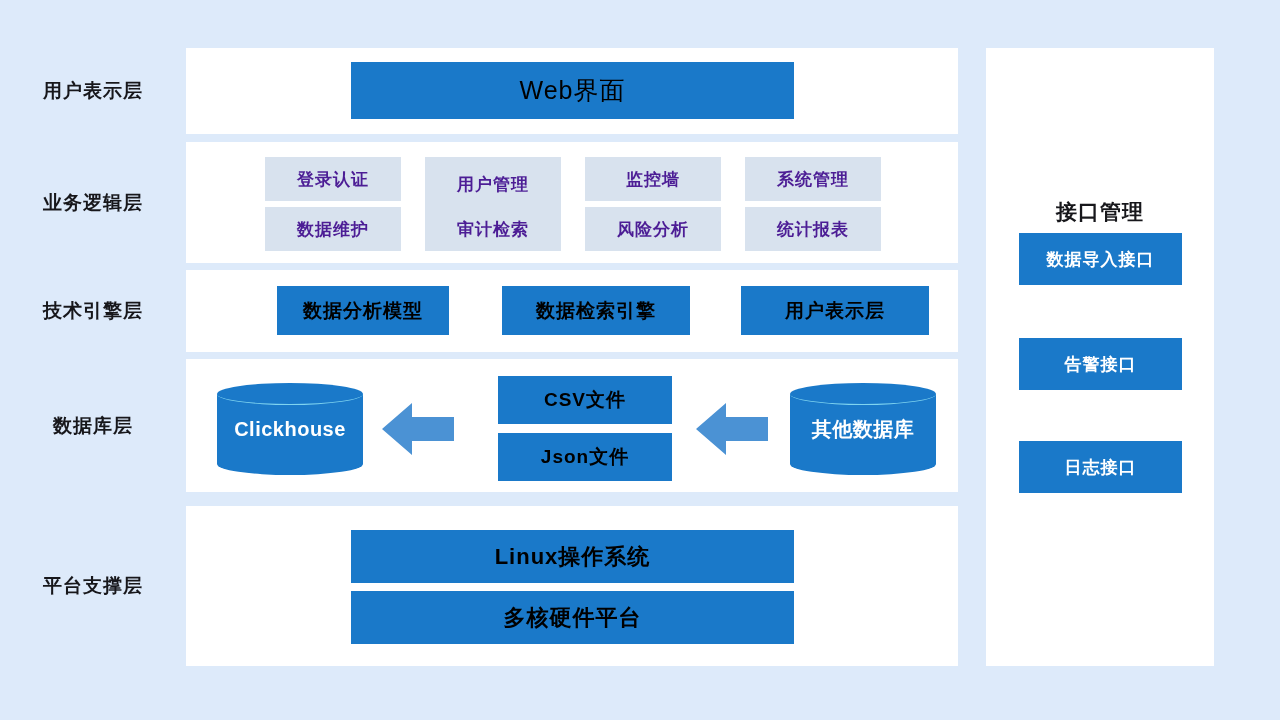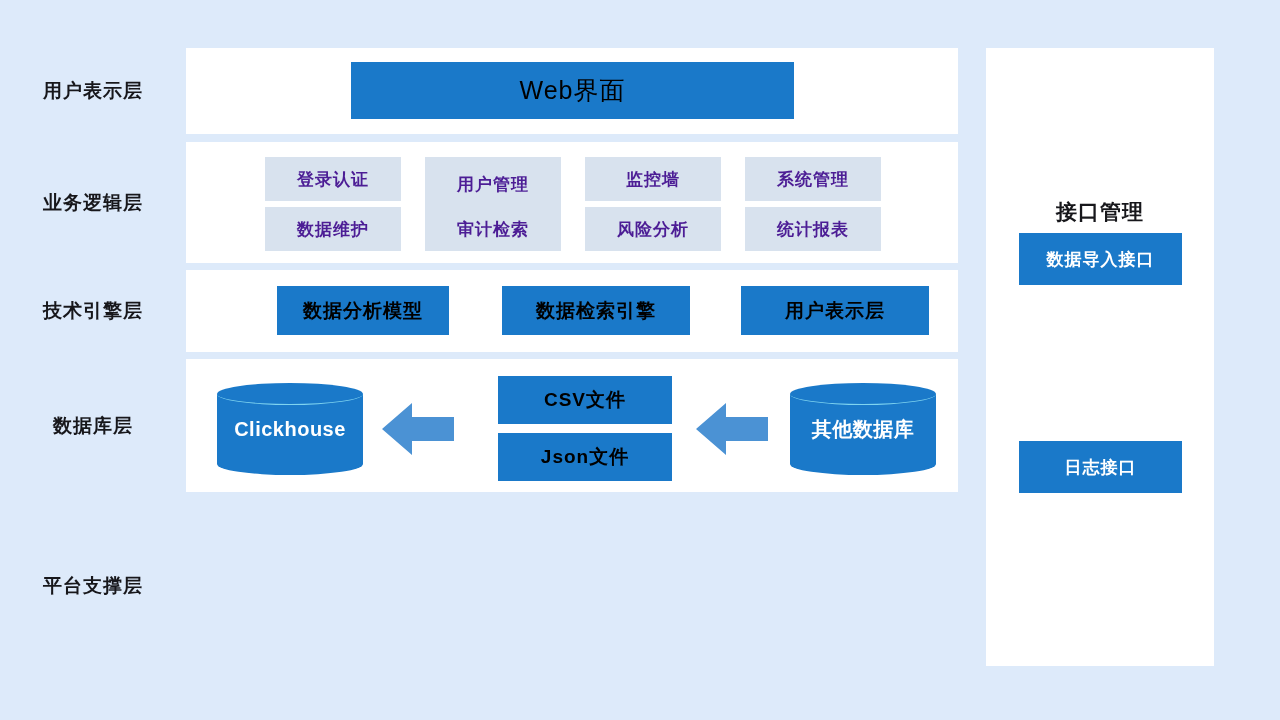--- a/index.html
+++ b/index.html
@@ -223,21 +223,26 @@
     </div>
 
     <div class="cylinder" style="left:604px;top:24px;">
       <div class="cyl-bottom"></div>
       <div class="cyl-body"></div>
       <div class="cyl-top"></div>
       <div class="cyl-label">其他数据库</div>
     </div>
   </div>
 
+  <div class="panel" style="left:186px;top:506px;width:772px;height:160px;">
+    <div class="blue-box" style="left:165px;top:24px;width:443px;height:53px;font-size:22px;">Linux操作系统</div>
+    <div class="blue-box" style="left:165px;top:85px;width:443px;height:53px;font-size:22px;">多核硬件平台</div>
+  </div>
 
   <div class="panel" id="side-panel">
     <div id="side-title">接口管理</div>
 
     <div class="side-btn" style="top:185px;">数据导入接口</div>
+    <div class="side-btn" style="top:290px;">告警接口</div>
     <div class="side-btn" style="top:393px;">日志接口</div>
   </div>
 
 </div>
 
 </body></html>

